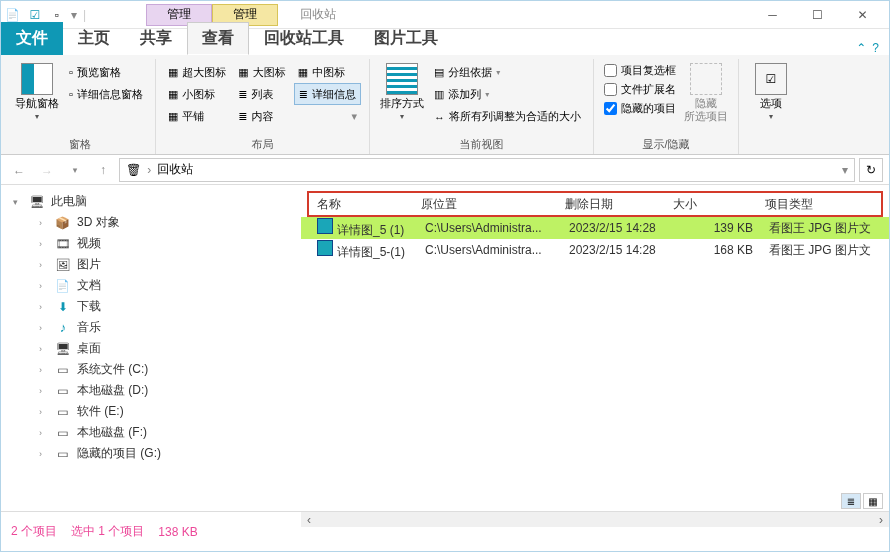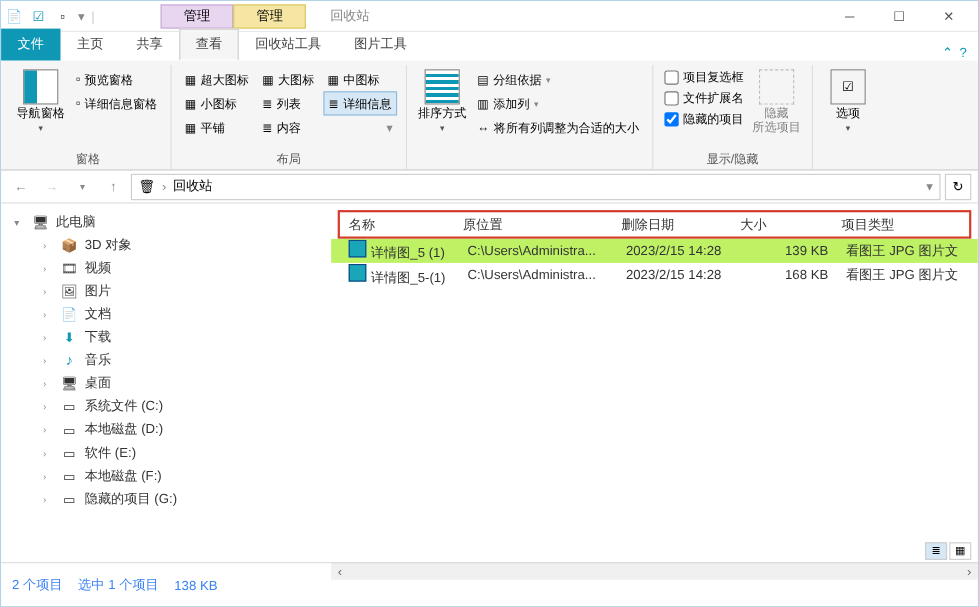--- a/index.html
+++ b/index.html
@@ -12,21 +12,21 @@
 .titlebar .tab-group { display: flex; margin-left: 60px; }
 .titlebar .context-tab { width: 66px; height: 22px; display: flex; align-items: center; justify-content: center; font-size: 12px; }
 .context-tab.purple { background: #e8d5f0; border: 1px solid #c9a8d8; }
 .context-tab.yellow { background: #f5e7a3; border: 1px solid #d8c458; }
 .titlebar .title-text { margin-left: 22px; color: #888; }
 .titlebar .window-controls { margin-left: auto; display: flex; }
 .titlebar .win-btn { width: 45px; height: 28px; display: flex; align-items: center; justify-content: center; color: #555; }
 
 
 .tabstrip { height: 26px; display: flex; align-items: flex-end; background: #fff; }
-.tabstrip .tab { padding: 5px 14px; font-size: 12px; color: #444; border: 1px solid transparent; }
+.tabstrip .tab { padding: 5px 14px; font-size: 16px; color: #444; border: 1px solid transparent; font-weight: bold; }
 .tabstrip .tab.file { background: #0f98b5; color: #fff; padding: 5px 14px; }
 .tabstrip .tab.active { border: 1px solid #ccc; border-bottom: 1px solid #fff; background: #f5f5f5; }
 .tabstrip .help-area { margin-left: auto; display: flex; align-items: center; padding-right: 10px; gap: 6px; color: #0f98b5; }
 
 
 .ribbon { height: 100px; background: #f5f5f5; border-bottom: 1px solid #ccc; display: flex; padding: 4px 4px 0 4px; }
 .ribbon-group { border-right: 1px solid #ddd; padding: 2px 8px 0; display: flex; flex-direction: column; }
 .ribbon-group-body { flex: 1; display: flex; align-items: flex-start; gap: 4px; }
 .ribbon-group-label { text-align: center; color: #555; font-size: 11px; padding: 2px 0; }
 .rbtn-large { width: 48px; display: flex; flex-direction: column; align-items: center; gap: 2px; padding: 2px; }
@@ -61,21 +61,21 @@
 .row.sel { background: #bef264; }
 .row .cell { padding: 0 8px; white-space: nowrap; overflow: hidden; text-overflow: ellipsis; }
 .row .ricon { width: 16px; height: 16px; background: #1aa6b8; border: 1px solid #148; display: inline-block; margin-right: 4px; }
 .hscroll { height: 16px; background: #f0f0f0; border-top: 1px solid #ddd; display: flex; }
 .hscroll .arrow { width: 16px; display: flex; align-items: center; justify-content: center; color: #666; }
 .hscroll .track { flex: 1; }
 .view-icons { position: absolute; right: 6px; bottom: 18px; display: flex; gap: 2px; }
 .view-icons .vi { width: 20px; height: 16px; border: 1px solid #ccc; display: flex; align-items: center; justify-content: center; font-size: 10px; }
 
 
-.statusbar { position: absolute; bottom: 0; left: 0; right: 0; height: 40px; border-top: 1px solid #ddd; display: flex; align-items: center; padding: 0 10px; gap: 14px; font-size: 12px; color: #3b82f6; }
+.statusbar { position: absolute; bottom: 0; left: 0; right: 0; height: 40px; border-top: 1px solid #ddd; display: flex; align-items: center; padding: 0 10px; gap: 14px; font-size: 12px; color: #ec4899; }
 .i-pc::before { content: "🖥"; font-size: 12px; }
 .i-3d::before { content: "📦"; font-size: 12px; color: #1aa6b8; }
 .i-video::before { content: "🎞"; font-size: 12px; }
 .i-pic::before { content: "🖼"; font-size: 12px; }
 .i-doc::before { content: "📄"; font-size: 12px; }
 .i-download::before { content: "⬇"; font-size: 12px; color: #0f98b5; }
 .i-music::before { content: "♪"; font-size: 13px; color: #0f98b5; }
 .i-desktop::before { content: "🖥"; font-size: 12px; }
 .i-disk::before { content: "▭"; font-size: 12px; }
 </style>
@@ -199,20 +199,21 @@
             <span>▥</span>
             <span>添加列</span> 
             <span style="font-size:8px;color:#888">▾</span>
           </div>
         <div class="rbtn-small">
             <span>↔</span>
             <span>将所有列调整为合适的大小</span>
           </div>
       </div>
     </div>
+    <div class="ribbon-group-label">当前视图</div>
   </div>
 
   <div class="ribbon-group">
     <div class="ribbon-group-body">
       <div class="rbtn-col">
         <label class="chk">
             <input type="checkbox" style="">
             <span>项目复选框</span>
           </label>
         <label class="chk">

